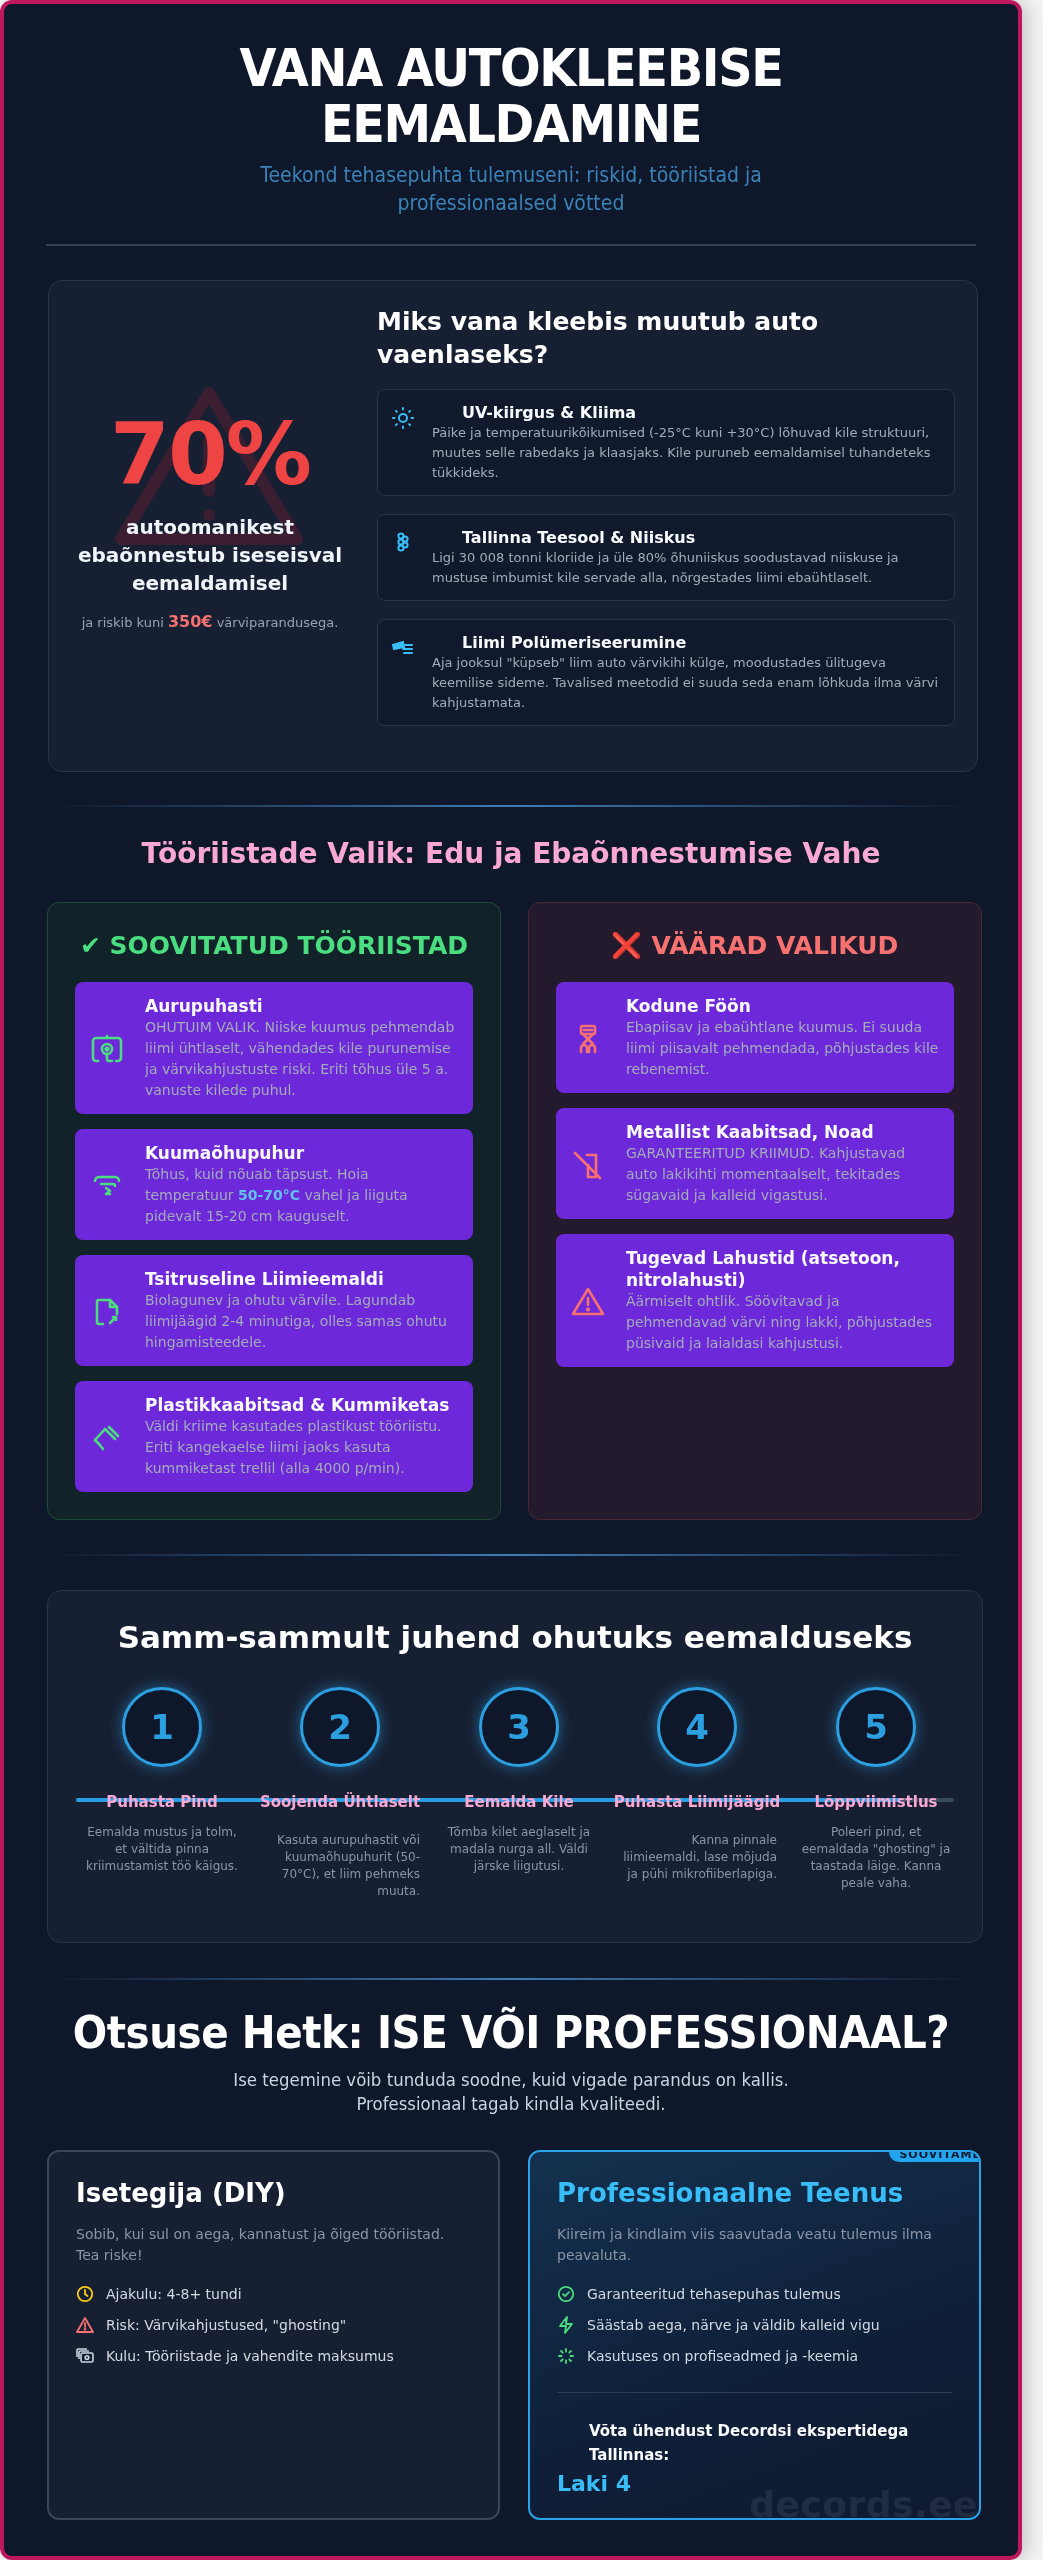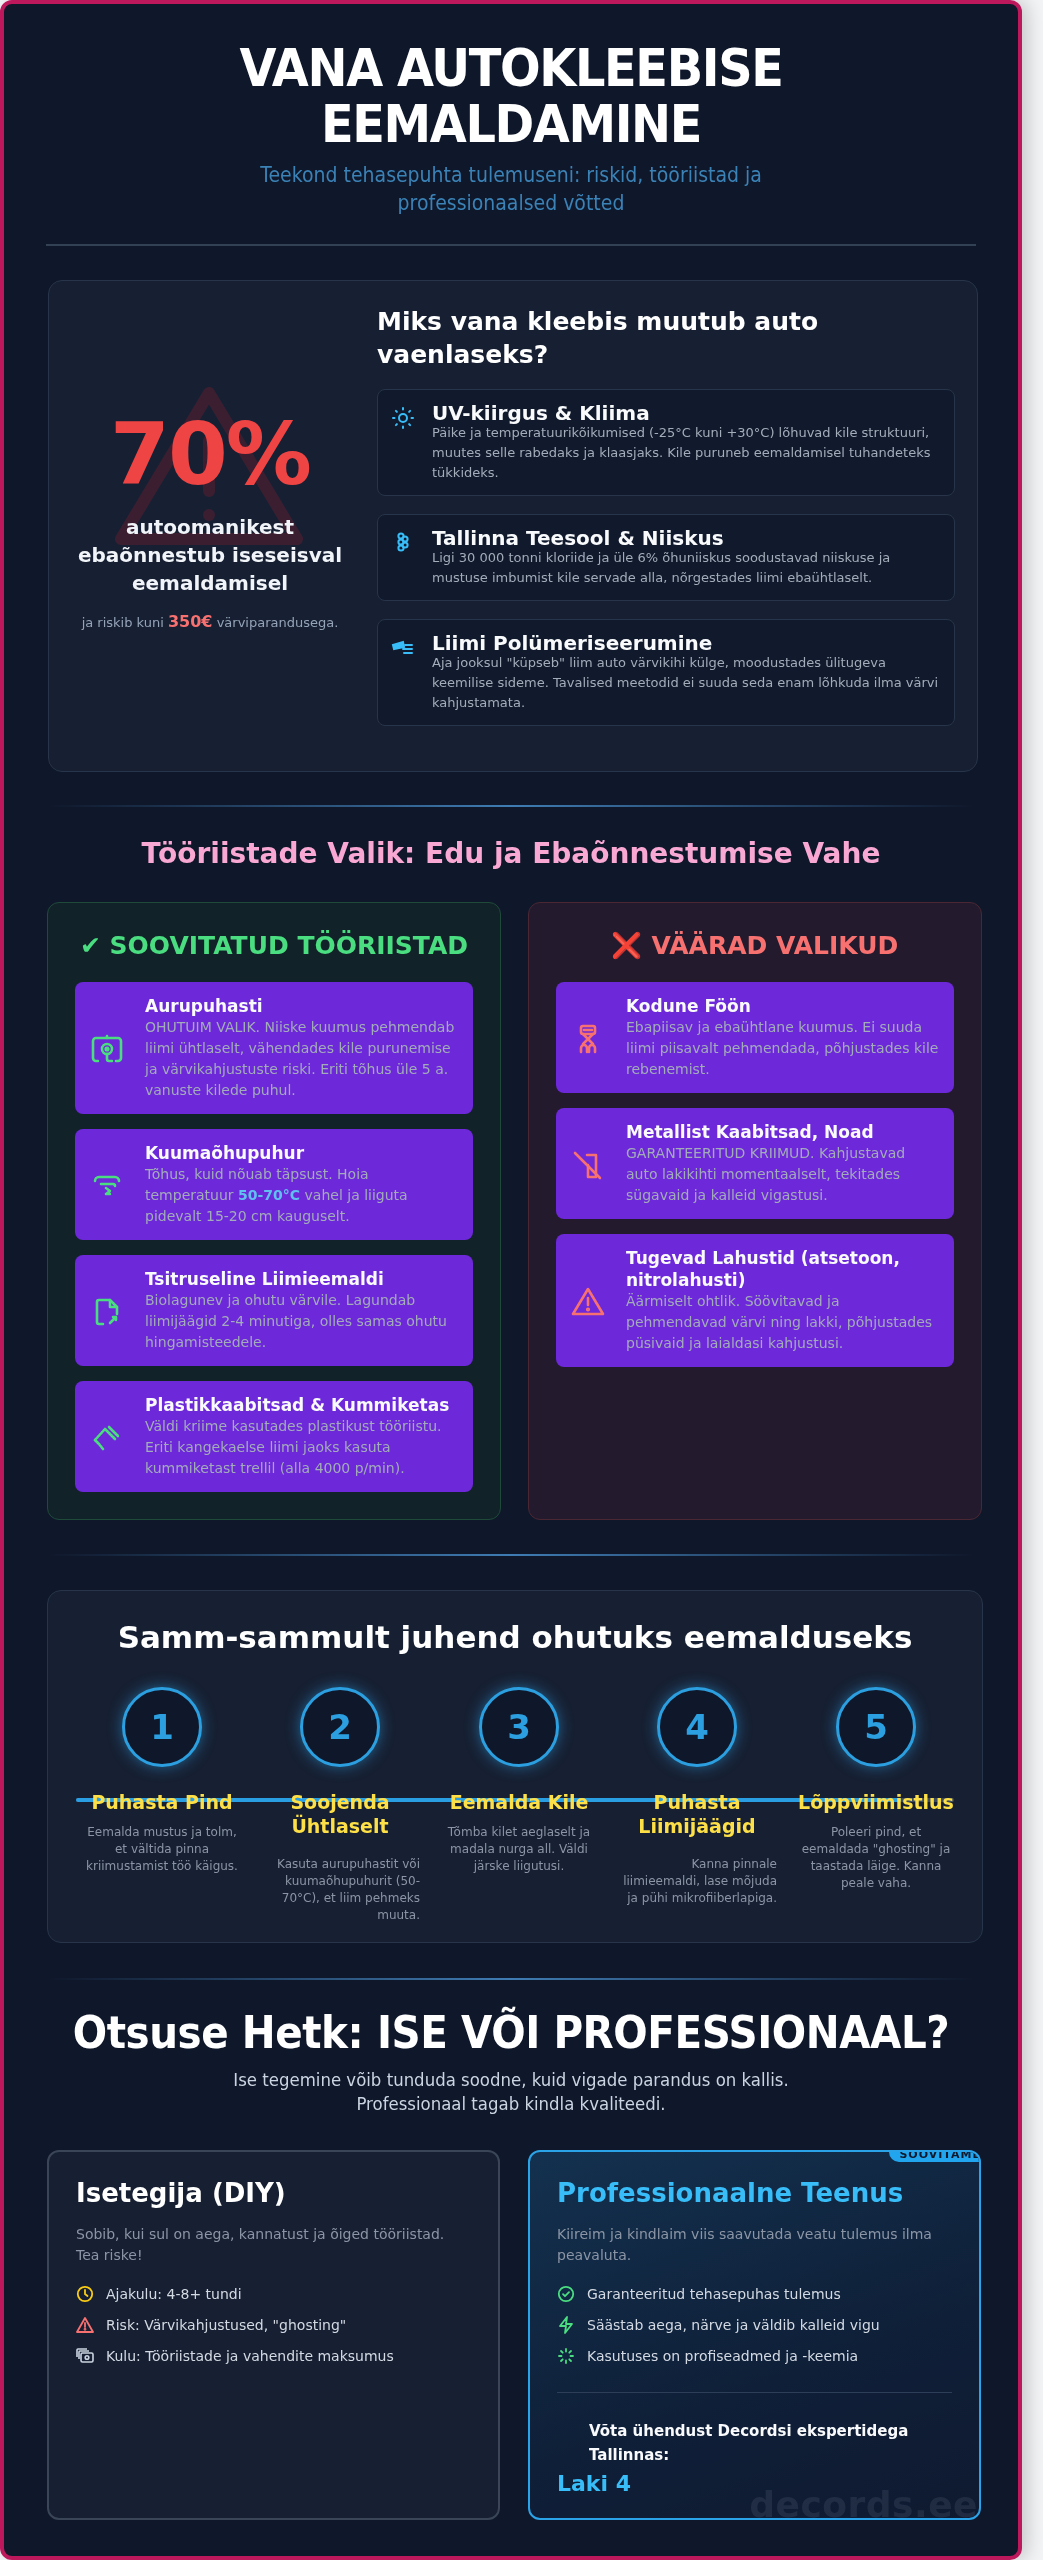--- a/index.html
+++ b/index.html
@@ -49,21 +49,21 @@
   }
   .stat-note b { color: #f87171; font-size: 16px; }
 
   .stat-right { position: absolute; left: 328px; top: 24px; width: 578px; }
   .stat-heading { font-size: 25px; font-weight: bold; line-height: 33px; color: #fff; margin-bottom: 18px; }
   .reason {
     background: #111a2c; border: 1px solid #273449; border-radius: 8px;
     padding: 13px 14px 12px 54px; position: relative; margin-bottom: 18px;
   }
   .reason .ic { position: absolute; left: 13px; top: 16px; width: 24px; height: 24px; }
-  .reason-title { font-size: 20px; font-weight: bold; color: #f8fafc; line-height: 20px; }
+  .reason-title { font-size: 16px; font-weight: bold; color: #f8fafc; line-height: 20px; margin-left: 30px; }
   .reason-text { font-size: 13px; line-height: 20px; color: #a3acb9; }
 
   .hr-glow {
     position: absolute; left: 42px; right: 42px; height: 2px;
     background: linear-gradient(90deg, rgba(56,120,180,0) 0%, #3f7cb3 50%, rgba(56,120,180,0) 100%);
   }
 
   .sec-title {
     position: absolute; left: 0; width: 100%; text-align: center;
     font-size: 28px; font-weight: bold; color: #f9a8d4;
@@ -93,21 +93,21 @@
   }
   .timeline { position: absolute; left: 28px; top: 207px; width: 878px; height: 4px; background: #3c4a5e; border-radius: 2px; }
   .timeline-fill { position: absolute; left: 0; top: 0; height: 4px; width: 94%; background: #2a9ee3; border-radius: 2px; }
   .step { position: absolute; top: 96px; width: 170px; text-align: center; }
   .step-circle {
     width: 80px; height: 80px; margin: 0 auto; border-radius: 50%;
     border: 3px solid #2b9fe0; background: #0f172a;
     box-shadow: 0 0 14px rgba(43,159,224,0.55);
     font-size: 34px; font-weight: bold; color: #2b9fe0; line-height: 74px;
   }
-  .step-name { margin-top: 23px; font-size: 19px; font-weight: bold; line-height: 24px; color: #fde047; position: relative; }
+  .step-name { margin-top: 23px; font-size: 15px; font-weight: bold; line-height: 24px; color: #f9a8d4; position: relative; }
   .step-text { margin: 10px auto 0; width: 160px; font-size: 12px; line-height: 17px; color: #8b95a5; }
   .step.tall .step-text { margin-top: 18px; text-align: right; }
 
   
   .dec-title {
     position: absolute; left: 0; width: 100%; top: 2003px; text-align: center;
     font-size: 44px; font-weight: bold; color: #fff; letter-spacing: -0.5px;
     transform: scaleX(0.92); transform-origin: center top;
   }
   .dec-sub {
@@ -181,21 +181,21 @@
 
       <div class="reason">
         <svg class="ic" viewBox="0 0 24 24" fill="none" stroke="#38bdf8" stroke-width="2">
           <circle cx="10" cy="5" r="2.6"></circle>
             <circle cx="14" cy="8" r="2.6"></circle>
             <circle cx="10" cy="11" r="2.6"></circle>
           <circle cx="14" cy="14" r="2.6"></circle>
             <circle cx="10" cy="17" r="2.6"></circle>
         </svg>
         <div class="reason-title">Tallinna Teesool &amp; Niiskus</div>
-        <div class="reason-text">Ligi 30 000 tonni kloriide ja üle 6% õhuniiskus soodustavad niiskuse ja mustuse imbumist kile servade alla, nõrgestades liimi ebaühtlaselt.</div>
+        <div class="reason-text">Ligi 30 008 tonni kloriide ja üle 80% õhuniiskus soodustavad niiskuse ja mustuse imbumist kile servade alla, nõrgestades liimi ebaühtlaselt.</div>
       </div>
 
       <div class="reason">
         <svg class="ic" viewBox="0 0 24 24" fill="none" stroke="#38bdf8" stroke-width="2" stroke-linecap="round">
           <path d="M2 9 L12 6 L13 11 L3 13 Z" fill="#38bdf8"></path>
           <path d="M12 13h9M13 17h8M14 9h7"></path>
         </svg>
         <div class="reason-title">Liimi Polümeriseerumine</div>
         <div class="reason-text">Aja jooksul "küpseb" liim auto värvikihi külge, moodustades ülitugeva keemilise sideme. Tavalised meetodid ei suuda seda enam lõhkuda ilma värvi kahjustamata.</div>
       </div>

